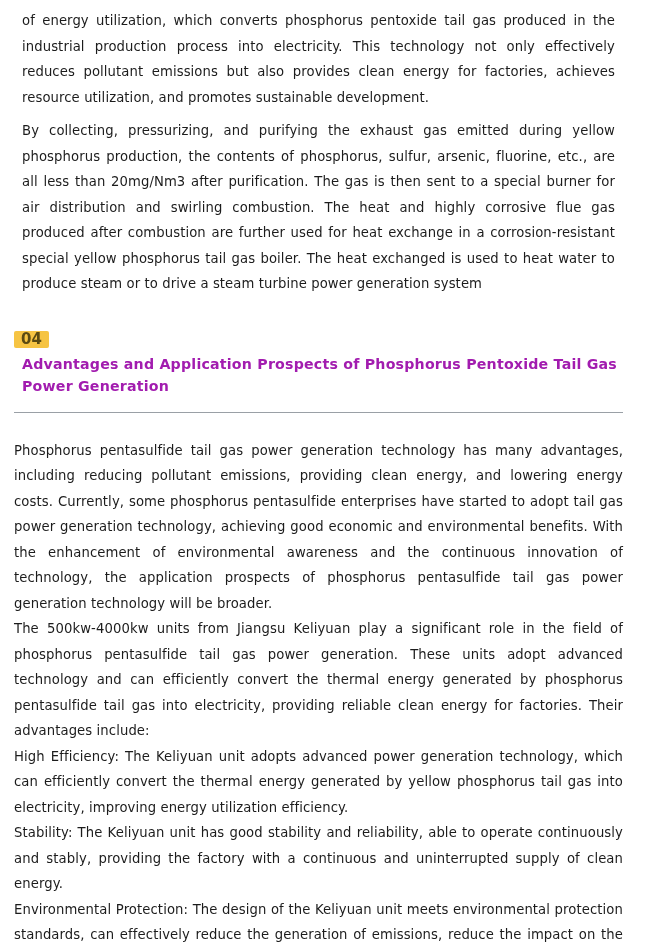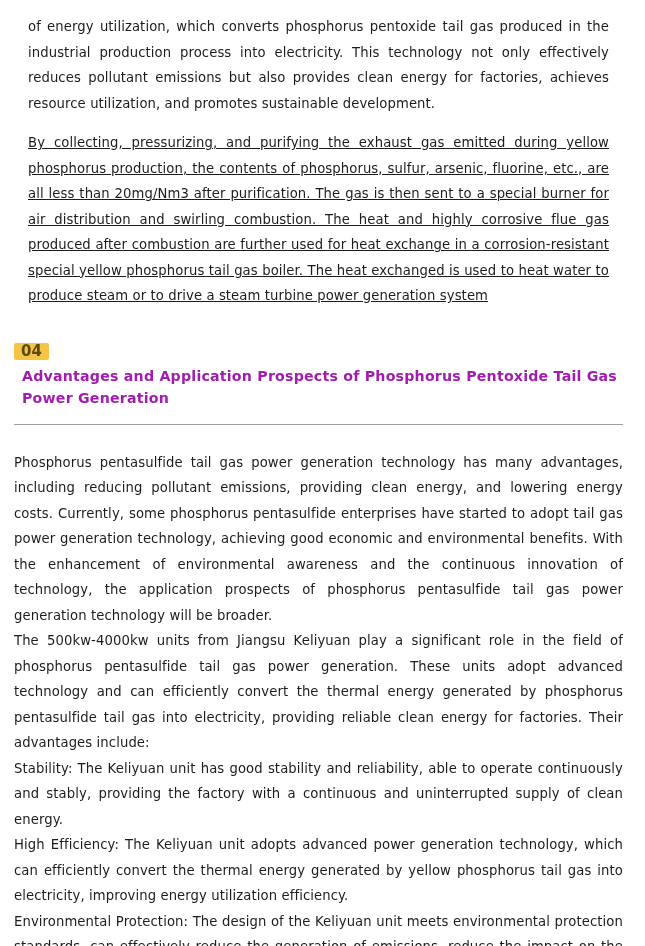--- a/index.html
+++ b/index.html
@@ -15,31 +15,30 @@
     overflow: hidden;
   }
   .page {
     width: 645px;
     height: 946px;
     box-sizing: border-box;
     padding: 0 22px 0 14px;
     position: relative;
   }
   p.body-text {
-    margin: 14px;
+    margin: 8px;
     font-size: 13.2px;
     line-height: 25.5px;
     text-align: justify;
     text-justify: inter-word;
     color: #1c1c1c;
     letter-spacing: 0.1px;
   }
   .top-block p.body-text + p.body-text {
     margin-top: 0px;
-    text-decoration: underline;
   }
   .section-head {
     margin-top: 32px;
     position: relative;
   }
   .badge {
     display: inline-block;
     background: #f6c443;
     color: #5a4a12;
     font-size: 15px;
@@ -92,19 +91,19 @@
     <div class="badge-wrap">
       <span class="badge">04</span>
     </div>
     <h2 class="section-title">Advantages and Application Prospects of Phosphorus Pentoxide Tail Gas Power Generation</h2>
     <hr class="divider">
   </div>
 
   <div class="section-body">
     <p class="body-text">Phosphorus pentasulfide tail gas power generation technology has many advantages, including reducing pollutant emissions, providing clean energy, and lowering energy costs. Currently, some phosphorus pentasulfide enterprises have started to adopt tail gas power generation technology, achieving good economic and environmental benefits. With the enhancement of environmental awareness and the continuous innovation of technology, the application prospects of phosphorus pentasulfide tail gas power generation technology will be broader.</p>
     <p class="body-text">The 500kw-4000kw units from Jiangsu Keliyuan play a significant role in the field of phosphorus pentasulfide tail gas power generation. These units adopt advanced technology and can efficiently convert the thermal energy generated by phosphorus pentasulfide tail gas into electricity, providing reliable clean energy for factories. Their advantages include:</p>
+    <p class="body-text">High Efficiency: The Keliyuan unit adopts advanced power generation technology, which can efficiently convert the thermal energy generated by yellow phosphorus tail gas into electricity, improving energy utilization efficiency.</p>
     <p class="body-text">Stability: The Keliyuan unit has good stability and reliability, able to operate continuously and stably, providing the factory with a continuous and uninterrupted supply of clean energy.</p>
-    <p class="body-text">High Efficiency: The Keliyuan unit adopts advanced power generation technology, which can efficiently convert the thermal energy generated by yellow phosphorus tail gas into electricity, improving energy utilization efficiency.</p>
     <p class="body-text">Environmental Protection: The design of the Keliyuan unit meets environmental protection standards, can effectively reduce the generation of emissions, reduce the impact on the environment, and achieve clean production.</p>
 
   </div>
 
 </div>
 
 </body></html>

